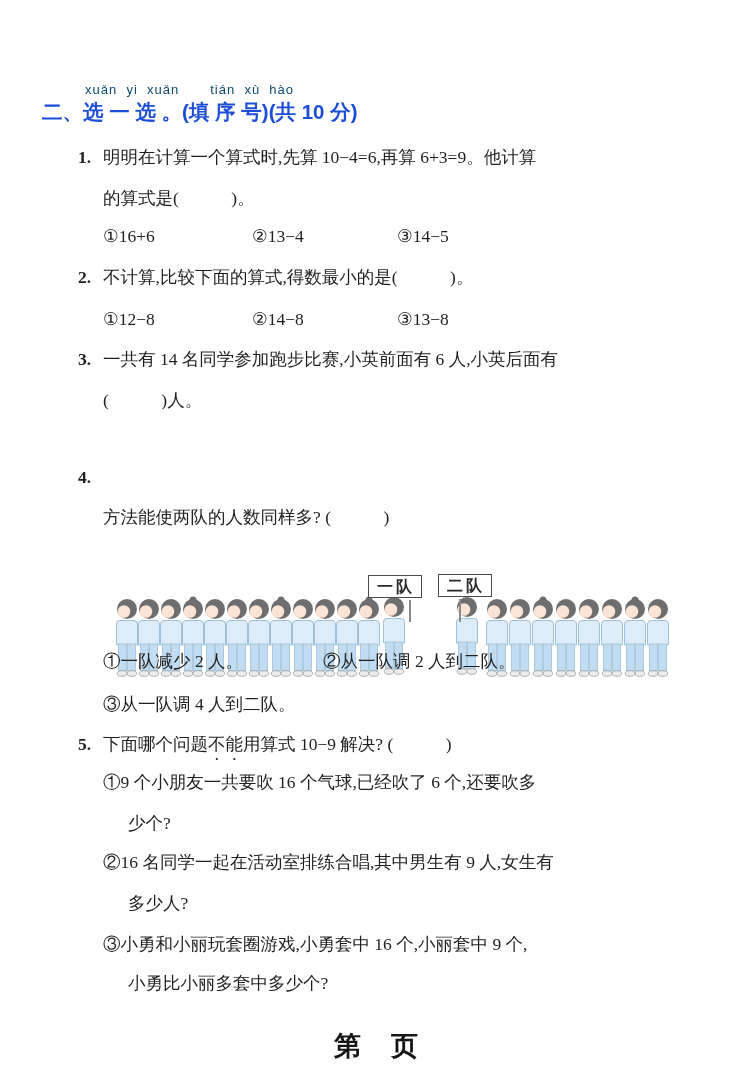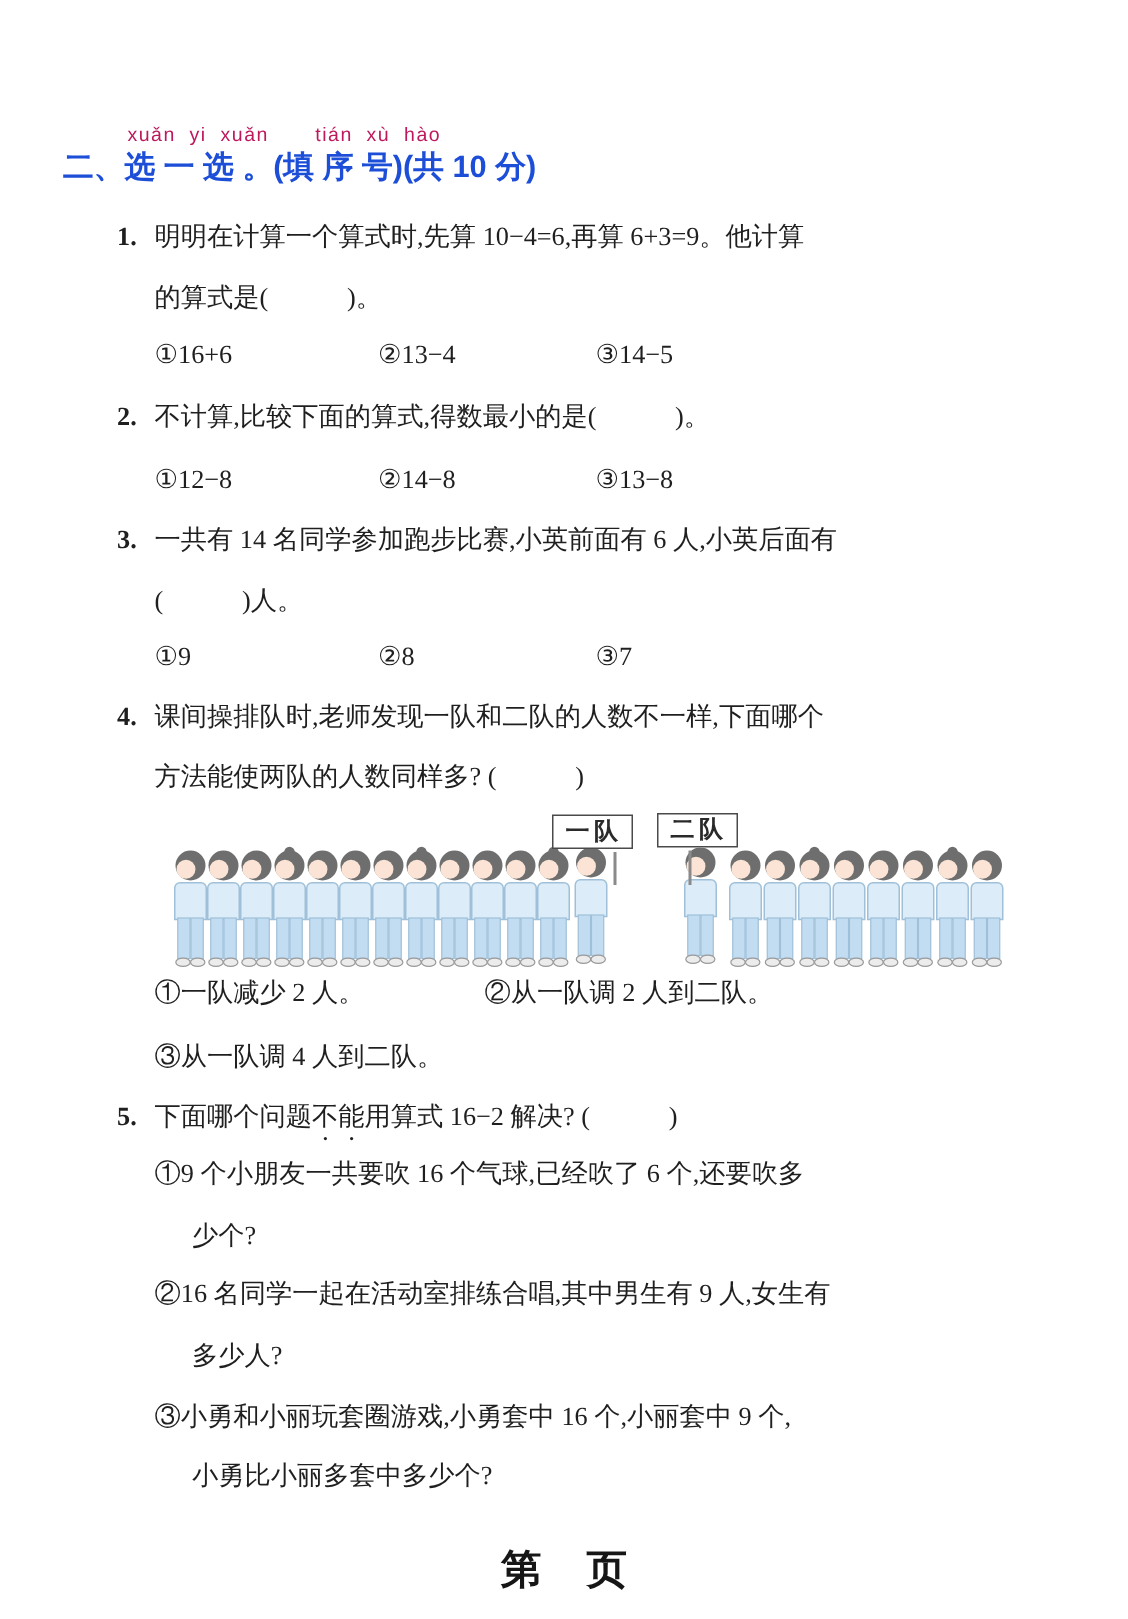--- a/index.html
+++ b/index.html
@@ -8,21 +8,21 @@
     width:752px;height:1079px;
     background:#ffffff;
     overflow:hidden;
     font-family:"Liberation Serif", serif;
     color:#1f1f1f;
   }
   .abs{position:absolute;}
   .pinyin{
     top:82px;left:85px;
     font-family:"Liberation Sans", sans-serif;
-    font-size:13px;color:#be185d;letter-spacing:1px;
+    font-size:13px;color:#0c4a6e;letter-spacing:1px;
     white-space:pre;
   }
   .pinyin .p2{margin-left:31px;}
   .heading{
     top:96px;left:42px;
     font-family:"Liberation Sans", sans-serif;
     font-weight:bold;font-size:20.5px;color:#1d4ed8;
     white-space:pre;line-height:32px;
   }
   .line{
@@ -37,21 +37,21 @@
   .opts .col1{display:inline-block;width:149px;}
   .opts .col2{display:inline-block;width:145px;}
   .opts .colA{display:inline-block;width:220px;}
   .emph{
     -webkit-text-emphasis:filled dot #1f1f1f;
     -webkit-text-emphasis-position:under left;
     text-emphasis:filled dot #1f1f1f;
     text-emphasis-position:under left;
   }
   .queue{
-    top:540px;left:110px;width:565px;height:112px;
+    top:572px;left:110px;width:565px;height:112px;
   }
   .kid{position:absolute;width:24px;height:82px;}
   .sign{
     position:absolute;
     border:1.5px solid #4a4a4a;background:#ffffff;
     font-family:"Liberation Sans", sans-serif;
     font-weight:bold;font-size:16px;line-height:1;
     letter-spacing:3px;padding:3px 6px 2px 8px;color:#2a2a2a;
     white-space:pre;z-index:3;
   }
@@ -76,24 +76,22 @@
   <div class="abs line indent" style="top:178px;">的算式是(            )。</div>
   <div class="abs line opts" style="top:216px;"><span class="col1">①16+6</span><span class="col2">②13−4</span><span>③14−5</span></div>
 
   <div class="abs qnum" style="top:257px;">2.</div>
   <div class="abs line indent" style="top:257px;">不计算,比较下面的算式,得数最小的是(            )。</div>
   <div class="abs line opts" style="top:299px;"><span class="col1">①12−8</span><span class="col2">②14−8</span><span>③13−8</span></div>
 
   <div class="abs qnum" style="top:339px;">3.</div>
   <div class="abs line indent" style="top:339px;">一共有 14 名同学参加跑步比赛,小英前面有 6 人,小英后面有</div>
   <div class="abs line indent" style="top:380px;">(            )人。</div>
-  <div class="abs line opts" style="top:417px;"><span class="col1">①9</span><span class="col2">②8</span><span>③7</span></div>
 
   <div class="abs qnum" style="top:457px;">4.</div>
-  <div class="abs line indent" style="top:457px;">课间操排队时,老师发现一队和二队的人数不一样,下面哪个</div>
   <div class="abs line indent" style="top:497px;">方法能使两队的人数同样多? (            )</div>
 
   <div class="abs queue">
     <div class="sign" style="left:258px;top:3px;">一队</div>
     <div class="stick" style="left:299px;top:28px;height:22px;"></div>
     <div class="sign" style="left:328px;top:2px;">二队</div>
     <div class="stick" style="left:349px;top:27px;height:23px;"></div>
     <div id="queue-kids">
         <span class="kid" style="left:5px;top:24px;"><svg width="24" height="82" viewBox="0 0 24 82">
             <circle cx="12" cy="13" r="10" fill="#6e6e6e"></circle>
@@ -298,21 +296,21 @@
             <ellipse cx="7" cy="77.5" rx="4.8" ry="2.8" fill="#ececec" stroke="#9a9a9a" stroke-width="0.8"></ellipse>
             <ellipse cx="16.8" cy="77.5" rx="4.8" ry="2.8" fill="#ececec" stroke="#9a9a9a" stroke-width="0.8"></ellipse>
           </svg></span>
       </div>
   </div>
 
   <div class="abs line opts" style="top:641px;"><span class="colA">①一队减少 2 人。</span><span>②从一队调 2 人到二队。</span></div>
   <div class="abs line opts" style="top:684px;">③从一队调 4 人到二队。</div>
 
   <div class="abs qnum" style="top:724px;">5.</div>
-  <div class="abs line indent" style="top:724px;"><span>下面哪个问题</span><span class="emph">不能</span><span>用算式 16−2 解决? (            )</span></div>
+  <div class="abs line indent" style="top:724px;"><span>下面哪个问题</span><span class="emph">不能</span><span>用算式 10−9 解决? (            )</span></div>
   <div class="abs line indent" style="top:762px;">①9 个小朋友一共要吹 16 个气球,已经吹了 6 个,还要吹多</div>
   <div class="abs line indent2" style="top:803px;">少个?</div>
   <div class="abs line indent" style="top:842px;">②16 名同学一起在活动室排练合唱,其中男生有 9 人,女生有</div>
   <div class="abs line indent2" style="top:883px;">多少人?</div>
   <div class="abs line indent" style="top:924px;">③小勇和小丽玩套圈游戏,小勇套中 16 个,小丽套中 9 个,</div>
   <div class="abs line indent2" style="top:963px;">小勇比小丽多套中多少个?</div>
 
   <div class="abs footer"><span>第</span><span class="gap"></span><span>页</span></div>
 
 </div>

